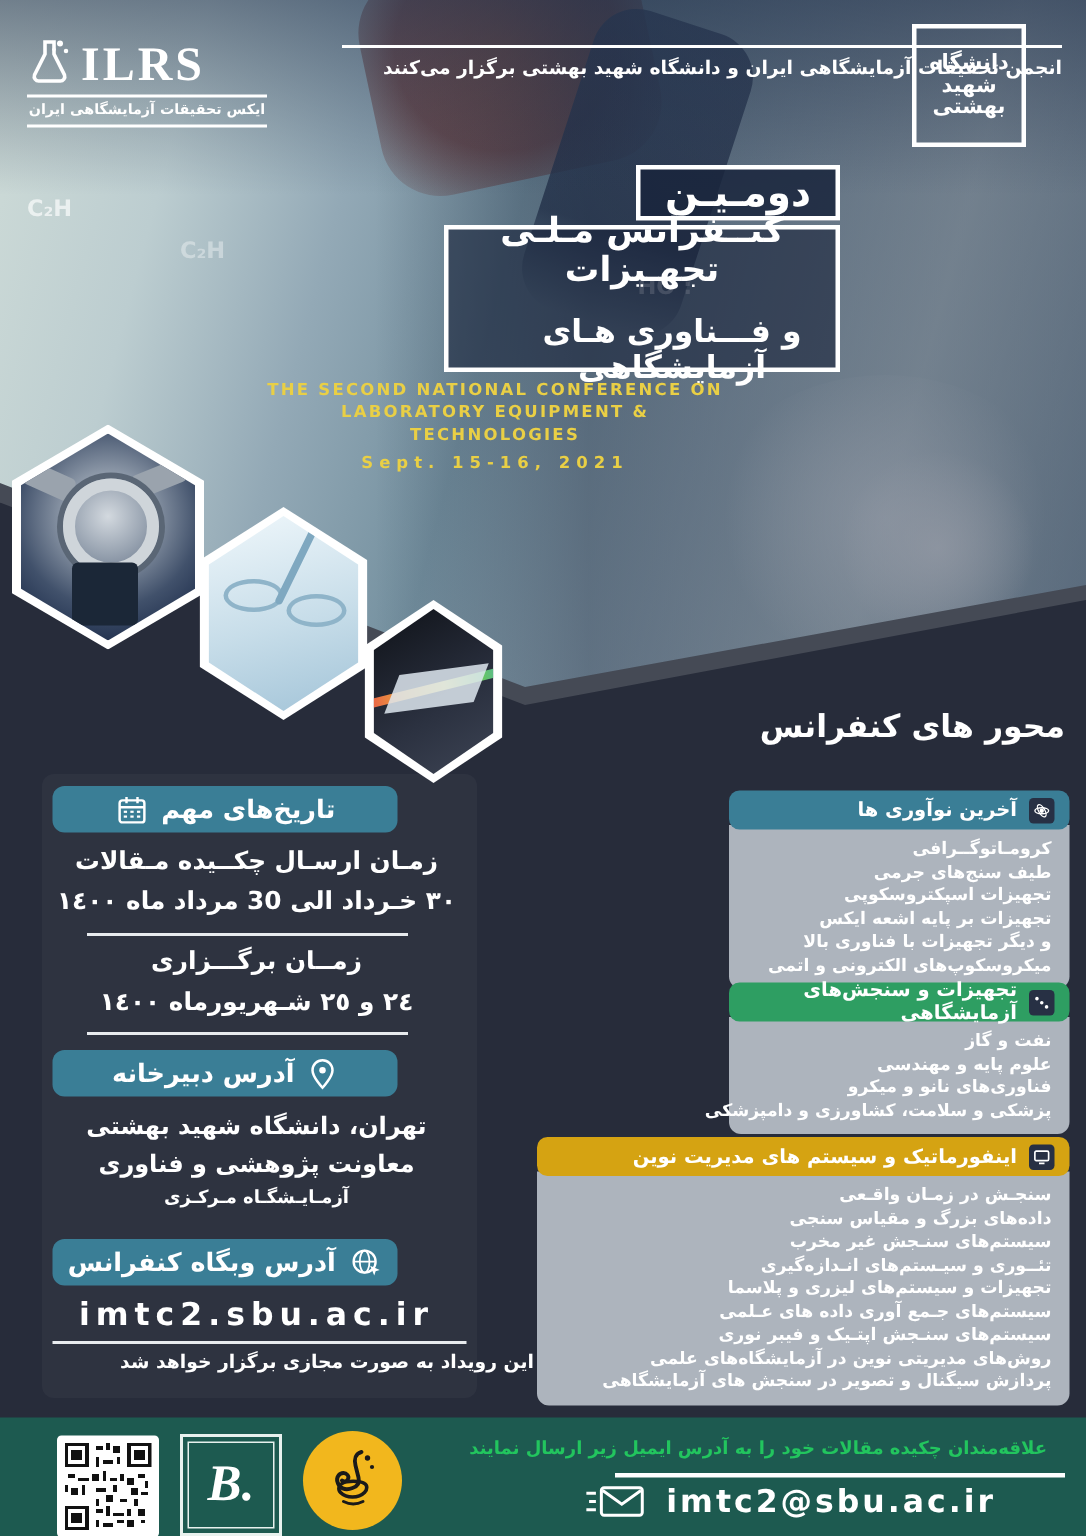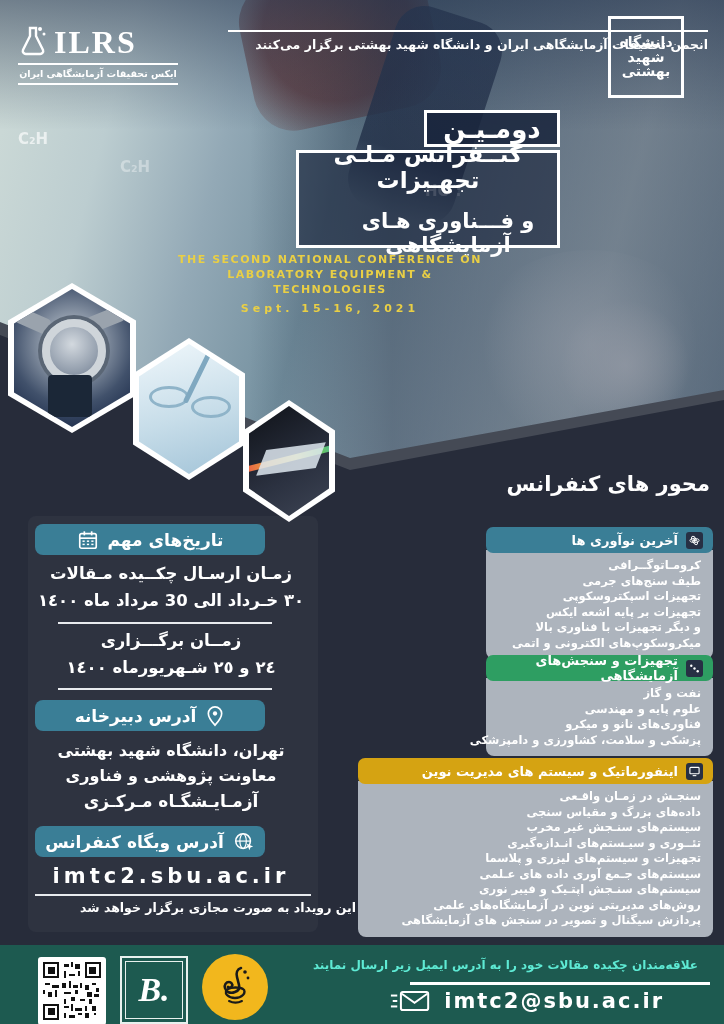--- a/index.html
+++ b/index.html
@@ -121,21 +121,21 @@
 
   
   .footer{position:absolute;left:0;top:945px;width:724px;height:79px;background:#1d5a50;}
   .qr{position:absolute;left:38px;top:12px;width:68px;height:68px;background:#fff;border-radius:3px;padding:5px;box-sizing:border-box;}
   .blogo{position:absolute;left:120px;top:11px;width:68px;height:68px;border:2px solid #e8f1ee;box-sizing:border-box;
     display:flex;align-items:center;justify-content:center;}
   .blogo-inner{width:56px;height:56px;border:1px solid #e8f1ee;display:flex;align-items:center;justify-content:center;
     color:#fff;font-family:"Liberation Serif","DejaVu Serif",serif;font-style:italic;font-weight:bold;font-size:34px;}
   .ylogo{position:absolute;left:202px;top:9px;width:66px;height:66px;border-radius:50%;background:#f2b71d;
     display:flex;align-items:center;justify-content:center;}
-  .f-cta{position:absolute;right:26px;top:13px;color:#5eead4;font-weight:bold;font-size:12px;direction:rtl;}
+  .f-cta{position:absolute;right:26px;top:13px;color:#22c55e;font-weight:bold;font-size:12px;direction:rtl;}
   .f-line{position:absolute;right:14px;top:37px;width:300px;border-top:3px solid #fff;}
   .f-email-row{position:absolute;right:60px;top:44px;display:flex;align-items:center;gap:14px;}
   .f-email{color:#fff;font-weight:bold;font-size:21px;letter-spacing:2px;}
 </style>
 </head>
 <body>
 
 <div class="poster">
 
   <div class="photo">
@@ -305,21 +305,21 @@
 
   <div class="ibar" style="top:700px;">
     <svg width="20" height="22" viewBox="0 0 24 26">
       <path d="M12 2 a8 8 0 0 1 8 8 c0 5.5 -8 14 -8 14 s-8 -8.5 -8 -14 a8 8 0 0 1 8 -8 z" fill="none" stroke="#fff" stroke-width="2"></path>
       <circle cx="12" cy="10" r="2.6" fill="#fff"></circle>
     </svg>
     <span>آدرس دبیرخانه</span>
   </div>
   <div class="itext" style="top:741px;font-size:16px;">تهران، دانشگاه شهید بهشتی</div>
   <div class="itext" style="top:766px;font-size:16px;">معاونت پژوهشی و فناوری</div>
-  <div class="itext" style="top:791px;font-size:17px;">آزمـایـشگـاه مـرکـزی</div>
+  <div class="itext" style="top:791px;font-size:12px;">آزمـایـشگـاه مـرکـزی</div>
 
   <div class="ibar" style="top:826px;">
     <svg width="22" height="22" viewBox="0 0 24 24">
       <circle cx="11" cy="11" r="8" fill="none" stroke="#fff" stroke-width="1.7"></circle>
       <ellipse cx="11" cy="11" rx="3.5" ry="8" fill="none" stroke="#fff" stroke-width="1.3"></ellipse>
       <line x1="3" y1="11" x2="19" y2="11" stroke="#fff" stroke-width="1.3"></line>
       <path d="M15 14 l7 3 -3 1 -1 3 z" fill="#fff"></path>
     </svg>
     <span>آدرس وبگاه کنفرانس</span>
   </div>

